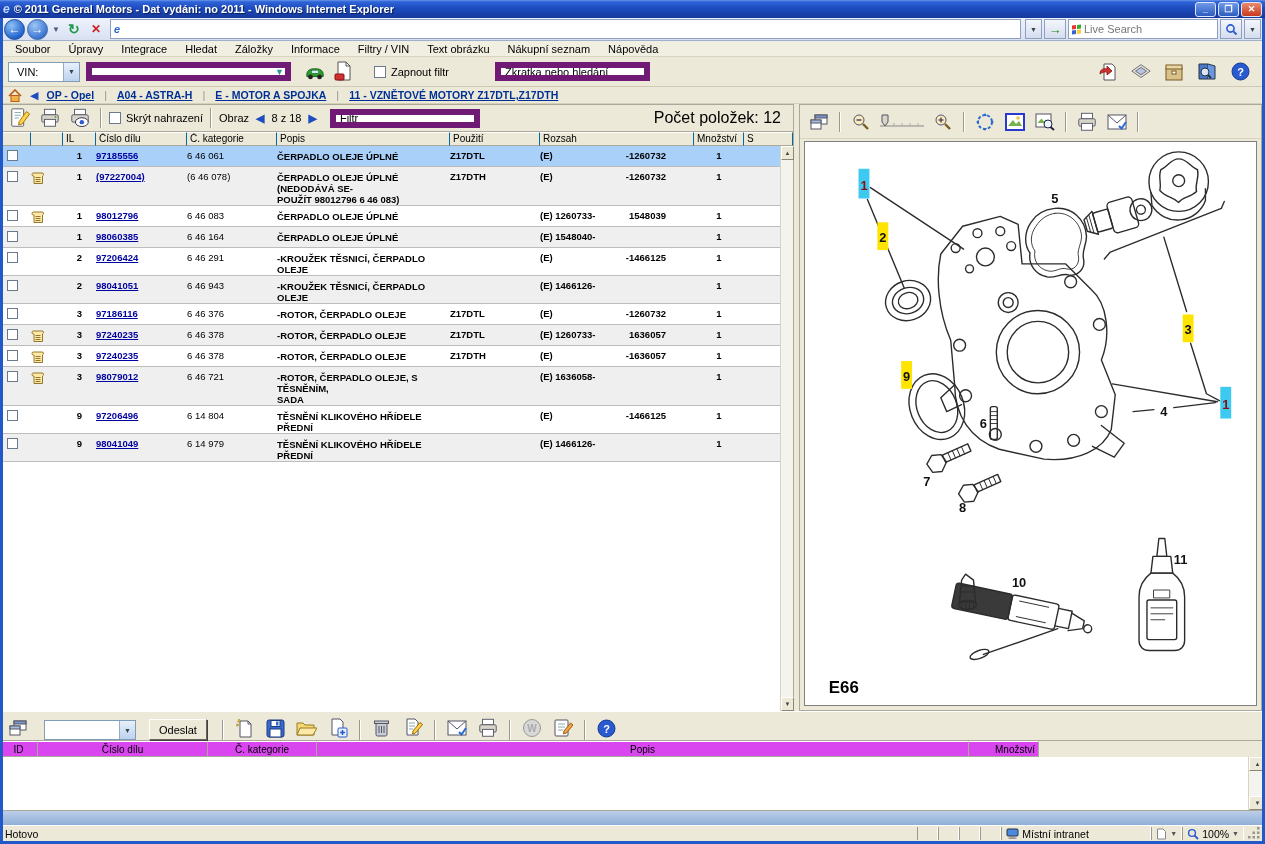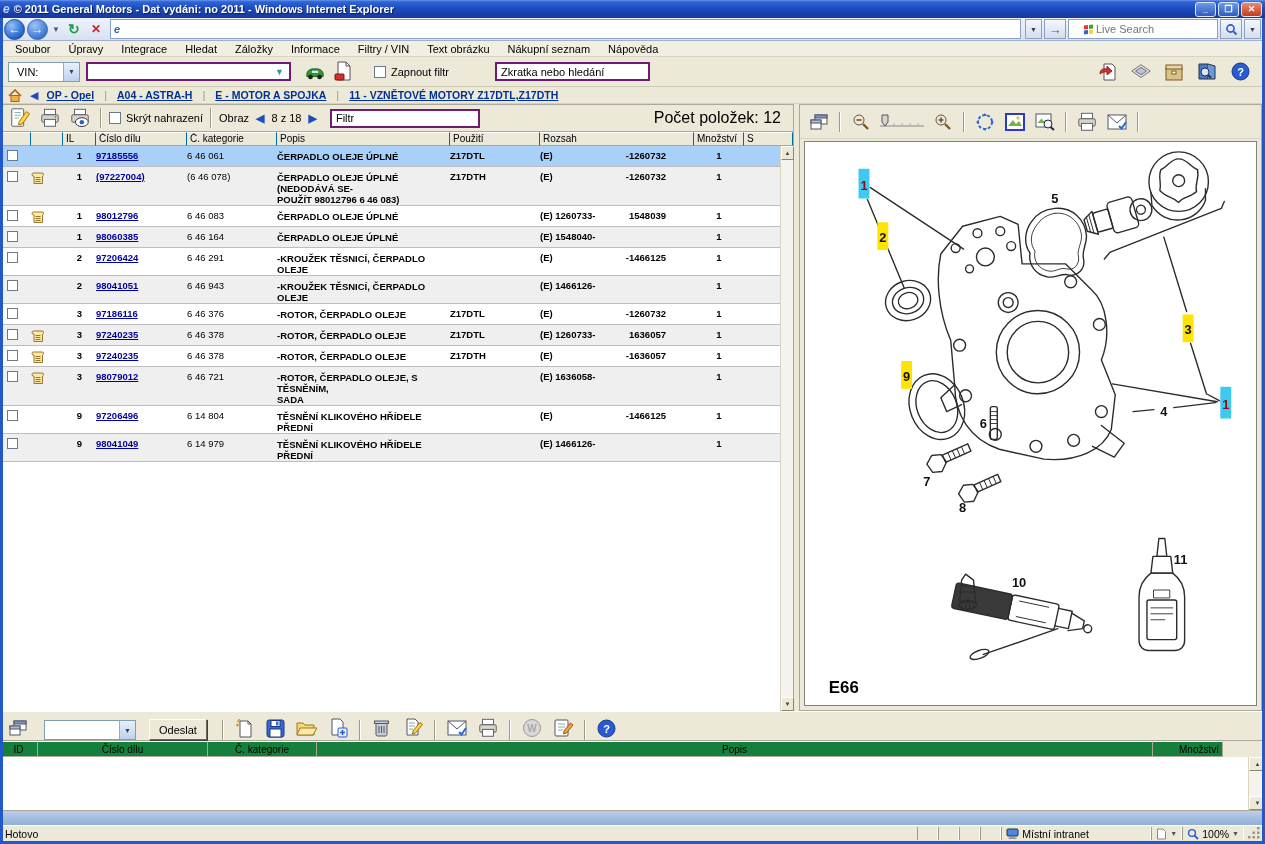--- a/index.html
+++ b/index.html
@@ -14,35 +14,35 @@
 
 .navbar{position:absolute;left:0;top:18px;width:1265px;height:23px;background:linear-gradient(#eef2fc,#d9e1f2);border-bottom:1px solid #9fb0cc;display:flex;align-items:center;padding:0 4px;gap:2px}
 .navcirc{width:21px;height:21px;border-radius:50%;background:radial-gradient(circle at 35% 30%,#8fc0f5,#2a6ad0 65%,#0d3f92);border:1px solid #1b4f9e;color:#fff;display:flex;align-items:center;justify-content:center;font-size:12px;font-weight:bold}
 .navcirc.fwd{opacity:.85}
 .smallchev{color:#4a5a78;font-size:8px;padding:0 2px}
 .navglyph{width:20px;height:20px;display:flex;align-items:center;justify-content:center;font-weight:bold}
 .addr{height:20px;background:#fff;border:1px solid #8ea0c0;display:flex;align-items:center;padding:0 3px;gap:3px;flex:1;margin:0 2px}
 .addr input{border:none;outline:none;flex:1;font-size:11px;font-family:"Liberation Sans",sans-serif}
 .dropbtn{width:17px;height:20px;background:linear-gradient(#f4f6fb,#d5ddee);border:1px solid #8ea0c0;display:flex;align-items:center;justify-content:center;font-size:7px;color:#344}
 .gobtn{width:22px;height:20px;background:linear-gradient(#f4f6fb,#d5ddee);border:1px solid #8ea0c0;display:flex;align-items:center;justify-content:center;color:#1d8a1d;font-weight:bold;font-size:13px}
-.searchbox{width:150px;height:20px;background:#fff;border:1px solid #8ea0c0;display:flex;align-items:center;padding:0 15px;gap:3px}
+.searchbox{width:150px;height:20px;background:#fff;border:1px solid #8ea0c0;display:flex;align-items:center;padding:0 3px;gap:3px}
 .searchbox input{border:none;outline:none;width:110px;font-size:11px;color:#888;font-family:"Liberation Sans",sans-serif}
 .flag{display:grid;grid-template-columns:4px 4px;grid-template-rows:4px 4px;gap:1px;transform:skewY(-6deg)}
 .flag i{display:block}
 
 .menubar{position:absolute;left:0;top:41px;width:1265px;height:16px;background:#f1efe2;border-bottom:1px solid #d8d4c0;display:flex;align-items:center;padding-left:6px}
 .menubar span{padding:1px 9px;cursor:default}
 
 .vinbar{position:absolute;left:0;top:57px;width:1265px;height:30px;background:#ece9d8;border-bottom:1px solid #cfcab4;display:flex;align-items:center;padding:0 8px;gap:6px}
 .selbox{height:20px;background:#fff;border:1px solid #7f9db9;display:flex;align-items:center}
 .selbox .val{padding:0 8px;flex:1}
 .selbox .arrow{width:16px;height:18px;background:linear-gradient(#e8f0fb,#bcd2ee);border-left:1px solid #9ab;display:flex;align-items:center;justify-content:center;font-size:7px;color:#345}
 .combo-chev{color:#2a9a9a;font-size:9px;font-weight:bold;margin-left:-22px;z-index:2}
 .cb{width:12px;height:12px;background:#fff;border:1px solid #6a7a8a;display:inline-block;vertical-align:-2px}
-.field{height:19px;background:#fff;border:2px solid #701a75;padding:0 4px;font-size:11px;font-family:"Liberation Sans",sans-serif}
+.field{height:19px;background:#fff;border:6px solid #701a75;padding:0 4px;font-size:11px;font-family:"Liberation Sans",sans-serif}
 .vin-right{margin-left:auto;display:flex;align-items:center;gap:11px;padding-right:6px}
 .icon22{width:22px;height:22px;display:flex;align-items:center;justify-content:center}
 
 .crumbbar{position:absolute;left:0;top:87px;width:1265px;height:17px;background:#ece9d8;display:flex;align-items:center;padding:0 8px;gap:8px;border-bottom:1px solid #d4d0ba}
 .crumbbar a{color:#003097;font-weight:bold;text-decoration:underline;font-size:10.5px;white-space:nowrap}
 .crumb-sep{color:#9a9a8a}
 .backtri{color:#1d4cc0;font-size:11px}
 
 .lpanel{position:absolute;left:2px;top:104px;width:792px;height:607px;background:#fff;border:1px solid #aca899}
 .ltoolbar{height:27px;background:#ece9d8;border-bottom:1px solid #aca899;display:flex;align-items:center;padding:0 4px;gap:4px}
@@ -87,21 +87,21 @@
 .art .dark{fill:#3a3a3a}
 .hl-c{fill:#3ec9f0;stroke:none}
 .hl-y{fill:#ffe400;stroke:none}
 .callout{font-size:13px;font-weight:bold;fill:#111}
 .callout.red{fill:#8a1010}
 
 .zslider{width:48px;height:18px;position:relative}
 
 .btoolbar{position:absolute;left:0;top:711px;width:1265px;height:30px;background:#ece9d8;border-top:1px solid #fff;border-bottom:1px solid #aca899;display:flex;align-items:flex-end;padding:0 5px;gap:5px}
 .sendbtn{height:21px;padding:0 9px;background:#ece9d8;border:1px solid;border-color:#fff #6a675a #6a675a #fff;box-shadow:1px 1px 0 #404040;font-size:11px;font-family:"Liberation Sans",sans-serif}
-.bheader{position:absolute;left:0;top:741px;width:1223px;height:16px;background:#15803d;display:flex;font-size:10px}
+.bheader{position:absolute;left:0;top:741px;width:1039px;height:16px;background:#d946ef;display:flex;font-size:10px}
 .bheader .hc{border-right:1px solid #aca899;border-bottom:1px solid #aca899;border-top:1px solid #fff;display:flex;align-items:center;justify-content:center;overflow:hidden}
 .blist{position:absolute;left:0;top:757px;width:1265px;height:54px;background:#fff;border-bottom:1px solid #aca899;display:flex}
 .blist .space{flex:1}
 .bluestrip{position:absolute;left:0;top:811px;width:1265px;height:14px;background:linear-gradient(#bccee9,#8fafd8)}
 
 .statusbar{position:absolute;left:0;top:825px;width:1265px;height:16px;background:#ece9d8;border-top:1px solid #fff;display:flex;align-items:center;font-size:10.5px}
 .spane{border-left:1px solid #9e9a8a;border-right:1px solid #fff;height:13px;display:flex;align-items:center;padding:0 4px;gap:3px}
 .spane.empty{width:21px}
 .frame-l{position:absolute;left:0;top:18px;width:3px;height:826px;background:#2258c8}
 .frame-r{position:absolute;right:0;top:18px;width:3px;height:826px;background:#2258c8}

